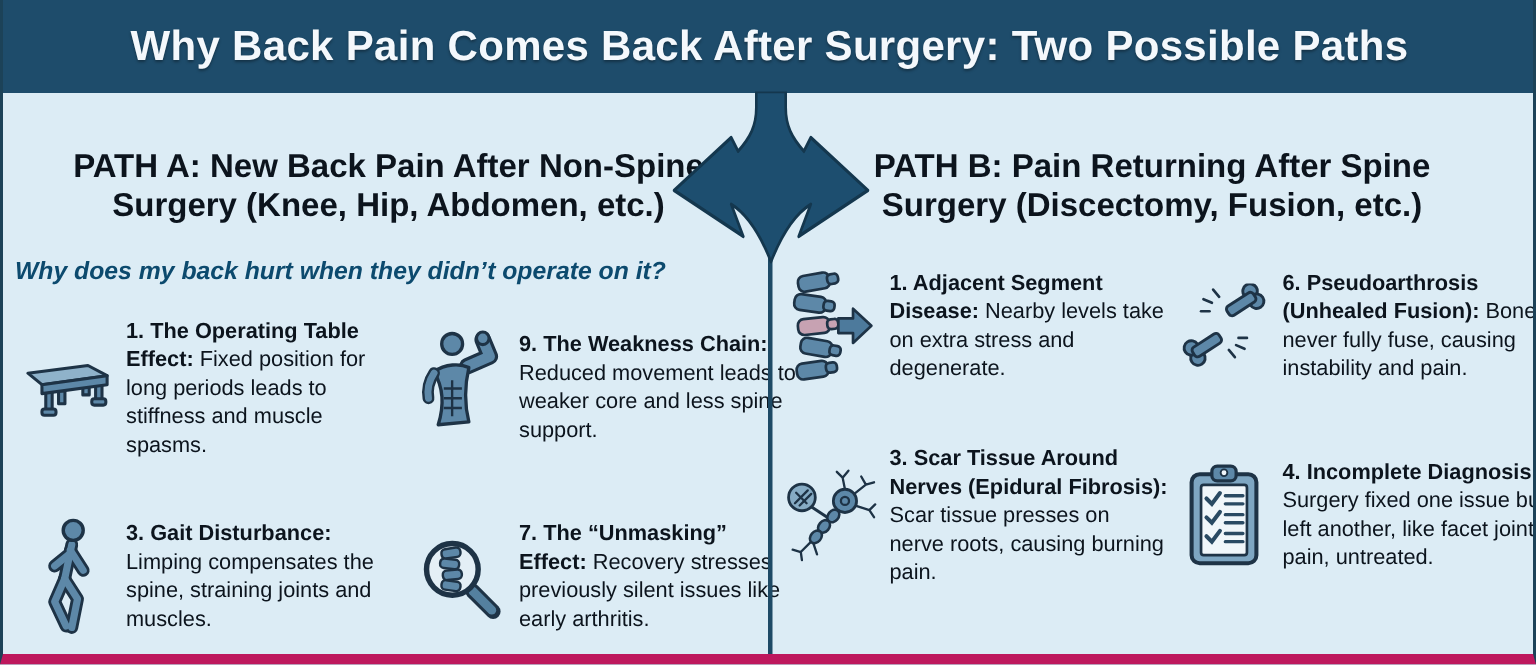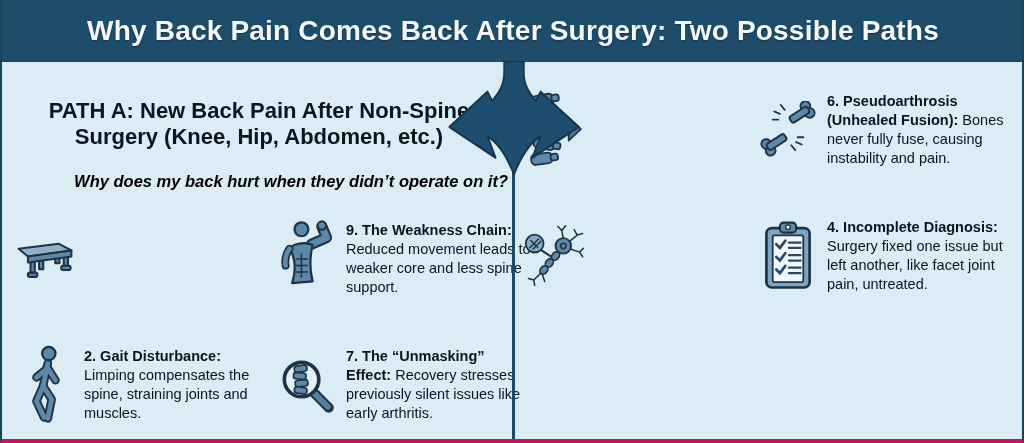--- a/index.html
+++ b/index.html
@@ -1,20 +1,20 @@
 <!DOCTYPE html>
 <html><head>
 <meta charset="utf-8">
 <style>
   html,body{margin:0;padding:0;background:#9db4c4;}
   *{box-sizing:border-box;}
   #stage{
     position:relative;width:1024px;height:443px;overflow:hidden;
     background:#dcecf5;
-    border-left:2px solid #1c4258;border-right:2px solid #1c4258;border-bottom:4px solid #be185d;
+    border-left:2px solid #1c4258;border-right:2px solid #1c4258;border-bottom:7px solid #be185d;
     font-family:"Liberation Sans","DejaVu Sans",sans-serif;color:#0c141d;
   }
   
   .hdr{
     position:absolute;left:-2px;top:0;width:1026px;height:62px;
     background:#1e4c6b;display:flex;align-items:center;justify-content:center;
   }
   .hdr h1{
     margin:0;color:#f4f8fc;font-size:28px;font-weight:bold;letter-spacing:.2px;
     text-shadow:0 1px 2px rgba(0,0,0,.35);white-space:nowrap;
@@ -25,22 +25,22 @@
   .divider{position:absolute;left:510px;top:140px;width:3px;height:303px;background:#1e4a66;z-index:1;}
   
   .path{position:absolute;top:62px;width:498px;}
   .path.a{left:8px;}
   .path.b{left:517px;}
   .ptitle{
     margin:36px auto 0 auto;text-align:center;font-weight:bold;
     font-size:22px;line-height:26px;max-width:470px;
   }
   .pquestion{
-    margin:22px auto 0 auto;text-align:right;font-weight:bold;font-style:italic;
-    font-size:16.5px;color:#000000;
+    margin:22px auto 0 auto;text-align:left;font-weight:bold;font-style:italic;
+    font-size:16.5px;color:#0c4a6e;
   }
   .grid{
     margin-top:20px;display:grid;grid-template-columns:1fr 1fr;
     column-gap:6px;row-gap:30px;padding:0 4px;
   }
   .item{display:flex;align-items:center;gap:8px;min-height:96px;}
   .icon{flex:0 0 62px;display:flex;align-items:center;justify-content:center;}
   .itext{margin:0;width:186px;font-size:14.5px;line-height:19px;}
   .itext b{font-weight:bold;}
 </style>
@@ -78,20 +78,21 @@
               <rect x="27" y="29" width="5" height="10" fill="#5d88a8"></rect>
               <rect x="56" y="23" width="5" height="14" fill="#5d88a8"></rect>
               <rect x="46" y="22" width="5" height="10" fill="#5d88a8"></rect>
               <rect x="14" y="43" width="11" height="5" rx="2" fill="#5d88a8"></rect>
               <rect x="53" y="35" width="11" height="5" rx="2" fill="#5d88a8"></rect>
               <polygon points="3,15 50,9 65,17 14,24" fill="#8fb2ca"></polygon>
               <polygon points="14,24 65,17 65,24 14,31" fill="#5d88a8"></polygon>
             </g>
           </svg>
         </span>
+        <p class="itext"><b>1. The Operating Table Effect:</b> <span>Fixed position for long periods leads to stiffness and muscle spasms.</span></p>
       </div>
 
       <div class="item">
         <span class="icon">
           <svg width="56" height="78" viewBox="0 0 60 84">
             <path d="M35,26 L51,19 L46,7" fill="none" stroke="#1e3346" stroke-width="12" stroke-linecap="round" stroke-linejoin="round"></path>
             <path d="M35,26 L51,19 L46,7" fill="none" stroke="#5d88a8" stroke-width="7.5" stroke-linecap="round" stroke-linejoin="round"></path>
             <circle cx="46" cy="6" r="4.5" fill="#5d88a8" stroke="#1e3346" stroke-width="2.2"></circle>
             <circle cx="24" cy="10" r="7.5" fill="#5d88a8" stroke="#1e3346" stroke-width="2.4"></circle>
             <path d="M11,30 C19,24 30,24 36,27 C33,40 33,54 36,66 L14,68 C19,52 17,40 11,30 Z" fill="#5d88a8" stroke="#1e3346" stroke-width="2.4" stroke-linejoin="round"></path>
@@ -116,21 +117,21 @@
             <g fill="none" stroke="#5d88a8" stroke-width="5" stroke-linecap="round" stroke-linejoin="round">
               <path d="M25,19 L20,43"></path>
                 <path d="M24,23 L33,37"></path>
                 <path d="M24,25 L13,34"></path>
               <path d="M20,43 L29,57 L25,77"></path>
                 <path d="M20,43 L13,59 L21,76"></path>
             </g>
             <circle cx="26" cy="9" r="7" fill="#5d88a8" stroke="#1e3346" stroke-width="2.4"></circle>
           </svg>
         </span>
-        <p class="itext"><b>2. Gait Disturbance:</b> <span>Limping compensates the spine, straining joints and muscles.</span></p>
+        <p class="itext"><b>3. Gait Disturbance:</b> <span>Limping compensates the spine, straining joints and muscles.</span></p>
       </div>
 
       <div class="item">
         <span class="icon">
           <svg width="58" height="62" viewBox="0 0 64 66">
             <line x1="41" y1="43" x2="56" y2="58" stroke="#1e3346" stroke-width="11" stroke-linecap="round"></line>
             <line x1="41" y1="43" x2="55" y2="57" stroke="#54809f" stroke-width="6.5" stroke-linecap="round"></line>
             <circle cx="26" cy="27" r="19" fill="#e4eff6" stroke="#1e3346" stroke-width="4"></circle>
             <g fill="#5d88a8" stroke="#1e3346" stroke-width="1.8">
               <rect transform="rotate(-9 25 15)" x="18" y="11.5" width="14" height="7" rx="3"></rect>
@@ -140,20 +141,24 @@
             </g>
           </svg>
         </span>
         <p class="itext"><b>7. The “Unmasking” Effect:</b> <span>Recovery stresses previously silent issues like early arthritis.</span></p>
       </div>
 
     </div>
   </div>
 
   <div class="path b">
+    <div class="ptitle">
+      <div>PATH B: Pain Returning After Spine</div>
+      <div>Surgery (Discectomy, Fusion, etc.)</div>
+    </div>
 
     <div class="grid">
 
       <div class="item">
         <span class="icon">
           <svg width="62" height="84" viewBox="0 0 76 96">
             <g stroke="#1e3346" stroke-width="2.2" stroke-linejoin="round">
               <g transform="translate(26,11) rotate(-10)">
                   <rect x="-15" y="-6.5" width="26" height="13" rx="5" fill="#5d88a8"></rect>
                   <rect x="9" y="-4" width="9" height="8" rx="3" fill="#5d88a8"></rect>
@@ -171,20 +176,21 @@
                   <rect x="9" y="-4" width="9" height="8" rx="3" fill="#5d88a8"></rect>
                 </g>
               <g transform="translate(25,83) rotate(-8)">
                   <rect x="-15" y="-6.5" width="26" height="13" rx="5" fill="#5d88a8"></rect>
                   <rect x="9" y="-4" width="9" height="8" rx="3" fill="#5d88a8"></rect>
                 </g>
               <polygon points="44,41 56,41 56,33 71,47 56,61 56,53 44,53" fill="#4d7a9c"></polygon>
             </g>
           </svg>
         </span>
+        <p class="itext"><b>1. Adjacent Segment Disease:</b> <span>Nearby levels take on extra stress and degenerate.</span></p>
       </div>
 
       <div class="item">
         <span class="icon">
           <svg width="58" height="58" viewBox="0 0 72 72">
             <g stroke="#1e3346" stroke-width="2.4" fill="#5d88a8" stroke-linejoin="round">
               <g transform="translate(41,23) rotate(-33)">
                 <circle cx="23" cy="-5" r="6"></circle>
                   <circle cx="23" cy="5" r="6"></circle>
                 <rect x="-2" y="-4.5" width="26" height="9" rx="3"></rect>
@@ -226,20 +232,21 @@
             <circle cx="52" cy="28" r="10" fill="#5d88a8" stroke="#1e3346" stroke-width="2.4"></circle>
             <circle cx="52" cy="28" r="3.5" fill="none" stroke="#1e3346" stroke-width="2"></circle>
             <circle cx="15" cy="25" r="11.5" fill="#86abc4" stroke="#1e3346" stroke-width="2.4"></circle>
             <g stroke="#1e3346" stroke-width="2" fill="none" stroke-linecap="round">
               <path d="M9,30 L20,19"></path>
                 <path d="M13,32 L23,22"></path>
                 <path d="M10,21 L19,30"></path>
             </g>
           </svg>
         </span>
+        <p class="itext"><b>3. Scar Tissue Around Nerves (Epidural Fibrosis):</b> <span>Scar tissue presses on nerve roots, causing burning pain.</span></p>
       </div>
 
       <div class="item">
         <span class="icon">
           <svg width="54" height="72" viewBox="0 0 60 80">
             <rect x="6" y="9" width="48" height="66" rx="6" fill="#7ea6c2" stroke="#1e3346" stroke-width="3"></rect>
             <rect x="13" y="17" width="34" height="52" rx="2" fill="#f0f6fa" stroke="#1e3346" stroke-width="2"></rect>
             <rect x="21" y="3" width="18" height="11" rx="4" fill="#5d88a8" stroke="#1e3346" stroke-width="2.4"></rect>
             <circle cx="30" cy="8" r="2.5" fill="#f0f6fa" stroke="#1e3346" stroke-width="1.4"></circle>
             <g stroke="#2a4a63" fill="none" stroke-linecap="round">

